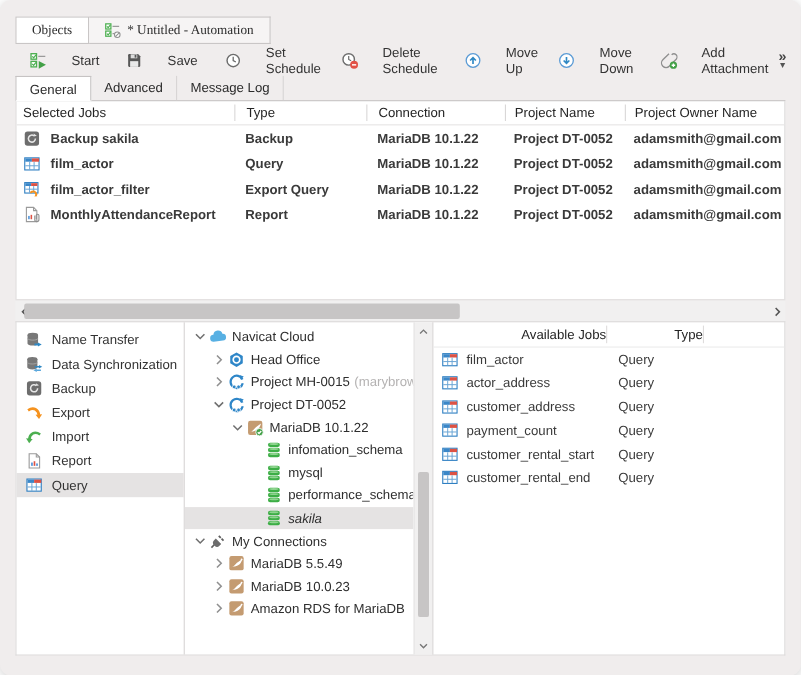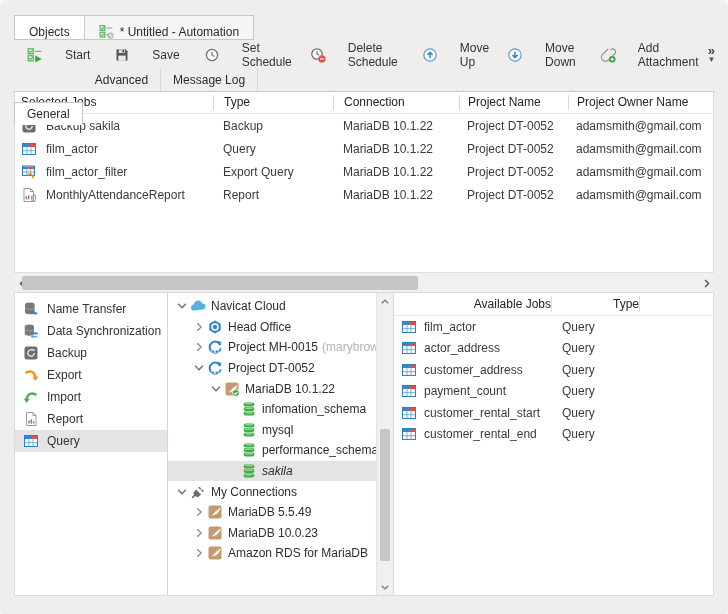--- a/index.html
+++ b/index.html
@@ -4,50 +4,50 @@
 <style>
   html,body{margin:0;padding:0;background:#fff;}
   body{width:728px;height:614px;font-family:"Liberation Sans",sans-serif;-webkit-font-smoothing:antialiased;}
   .window{position:absolute;left:0;top:0;width:728px;height:614px;background:#f0eded;border-radius:10px;
           box-shadow:0 2px 10px rgba(0,0,0,.18);overflow:hidden;}
   .icon{display:inline-block;width:16px;height:16px;flex:0 0 auto;}
   .icon svg{width:100%;height:100%;display:block;}
 
   
   .tabbar{position:absolute;left:14px;right:14px;top:13px;height:27px;display:flex;align-items:flex-end;}
-  .doc-tab{height:25px;display:flex;align-items:flex-end;gap:6px;padding:0 14px;box-sizing:border-box;
-           border:1px solid #c9c6c6;font-size:12px;color:#2b2b2b;background:#fff;cursor:default;}
+  .doc-tab{height:25px;display:flex;align-items:center;gap:6px;padding:0 14px;box-sizing:border-box;
+           border:1px solid #c9c6c6;font-size:12px;color:#2b2b2b;background:#fff;cursor:default;font-family:Liberation Serif, serif;}
   .doc-tab.second{background:#f6f4f4;border-left:none;}
   .doc-tab .icon{width:15px;height:15px;}
 
   
   .toolbar{position:absolute;left:14px;right:14px;top:40px;height:29px;display:flex;align-items:center;
            padding:0 4px;box-sizing:border-box;}
   .tbtn{display:flex;align-items:center;gap:22px;padding:0 9px;height:24px;font-size:12px;color:#333;border-radius:3px;}
   .tsep{width:1px;height:18px;background:#d4d1d1;margin:0 3px;}
   .overflow{margin-left:auto;display:flex;flex-direction:column;align-items:center;line-height:9px;padding-right:4px;color:#444;}
   .overflow .chev{font-size:13px;font-weight:bold;}
   .overflow .drop{font-size:8px;color:#555;}
 
   
   .subtabs{position:absolute;left:14px;right:14px;top:69px;height:22px;border-bottom:1px solid #c9c6c6;display:flex;z-index:2;}
   .subtab{height:22px;display:flex;align-items:center;padding:0 12px;font-size:12px;color:#2b2b2b;box-sizing:border-box;}
-  .subtab.active{background:#fff;border:1px solid #c6c3c3;border-bottom:1px solid #fff;height:23px;margin-bottom:-1px;z-index:3;margin-top:33px;}
+  .subtab.active{background:#fff;border:1px solid #c6c3c3;border-bottom:1px solid #fff;height:23px;margin-bottom:-1px;z-index:3;}
   .subtab.inactive{border-right:1px solid #d8d5d5;}
   .subtab.inactive:first-of-type{border-left:1px solid #d8d5d5;}
 
   
   .main-table{position:absolute;left:14px;right:14px;top:92px;height:180px;background:#fff;
               border-left:1px solid #dcdada;border-right:1px solid #dcdada;box-sizing:border-box;overflow:hidden;}
   .trow{display:grid;grid-template-columns:198px 120px 126px 109px auto;align-items:center;}
   .thead{height:21px;border-bottom:1px solid #e6e4e4;font-size:12px;color:#242424;}
   .thead .hcell{padding-left:10px;border-left:1px solid #d9d7d7;height:15px;line-height:15px;overflow:hidden;white-space:nowrap;}
   .thead .hcell:first-child{border-left:none;padding-left:6px;}
   .thead .hcell:nth-child(4),.thead .hcell:nth-child(5){padding-left:8px;}
-  .tbody .trow{height:23px;font-size:12px;color:#3a3a3a;}
+  .tbody .trow{height:23px;font-size:12px;color:#3a3a3a;font-weight:bold;}
   .tbody .cell{padding-left:10px;white-space:nowrap;overflow:hidden;}
   .tbody .cell:nth-child(4),.tbody .cell:nth-child(5){padding-left:8px;}
   .tbody .namecell{display:flex;align-items:center;gap:9px;padding-left:6px;}
 
   
   .hscroll{position:absolute;left:14px;right:14px;top:272px;height:20px;background:#f1f0f0;
            border-top:1px solid #e0dede;box-sizing:border-box;}
   .hs-arrow{position:absolute;top:2px;width:14px;height:16px;display:flex;align-items:center;justify-content:center;}
   .hs-arrow.left{left:1px;} .hs-arrow.right{right:1px;}
   .hs-arrow .icon{width:11px;height:11px;}

